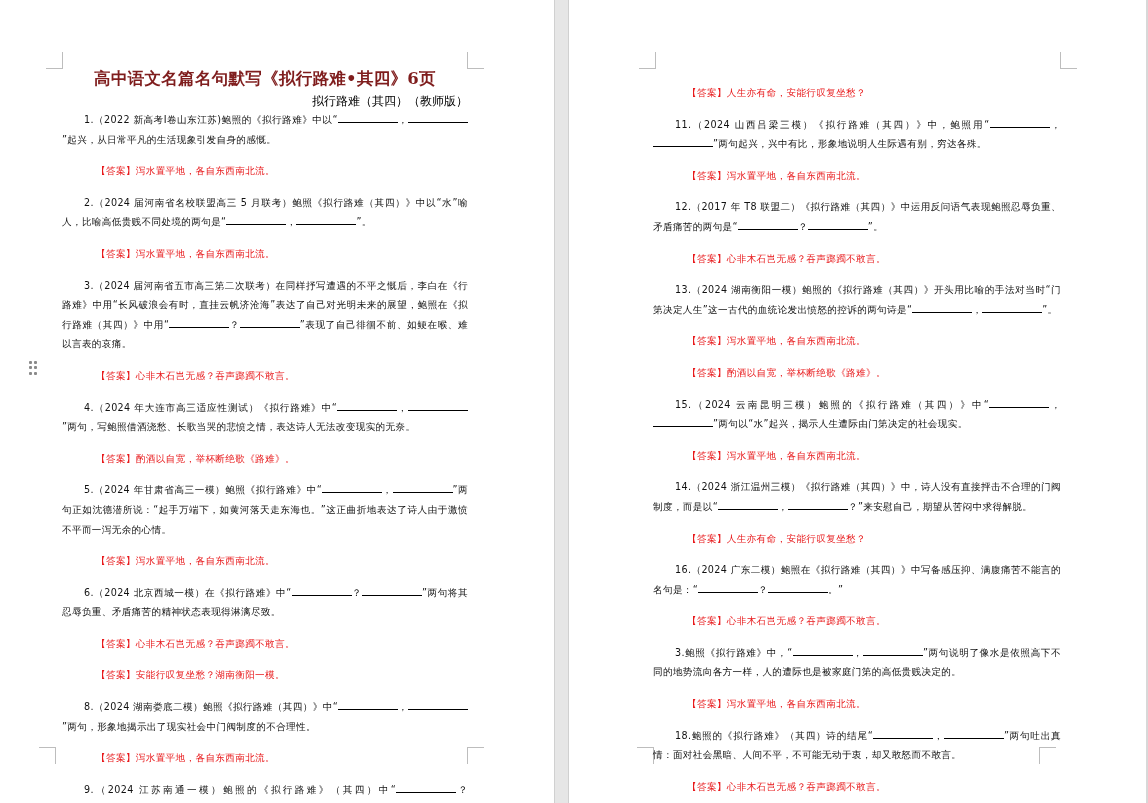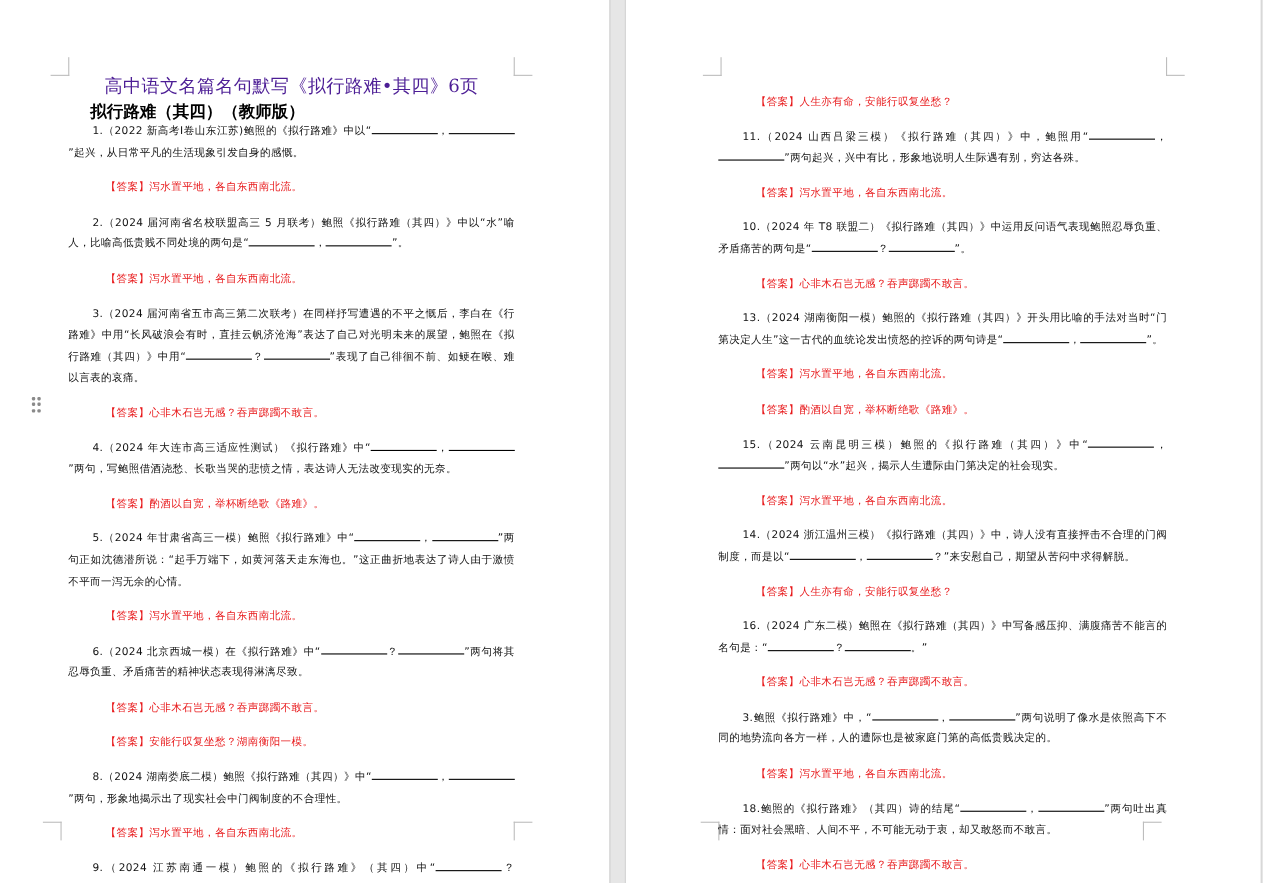--- a/index.html
+++ b/index.html
@@ -26,25 +26,25 @@
   .corner.tr { border-left-width:1px; border-bottom-width:1px; }
   .corner.bl { border-right-width:1px; border-top-width:1px; }
   .corner.br { border-left-width:1px; border-top-width:1px; }
 
   .content { position:absolute; font-size:9.6px; color:#111; }
   #content-left { left:62px; top:66px; width:406px; }
   #content-right { left:653px; top:71px; width:408px; }
 
   .doc-title {
     font-family:"DejaVu Serif","Liberation Serif",serif;
-    font-weight:normal; font-size:16.5px; text-align:center; margin:0; height:26px; line-height:26px;
-    letter-spacing:0.3px; color:#4c1d95;
+    font-weight:bold; font-size:16.5px; text-align:center; margin:0; height:26px; line-height:26px;
+    letter-spacing:0.3px; color:#7f1d1d;
   }
   .doc-subtitle {
-    font-weight:bold; font-size:15px; margin:0 0 0 20px; height:18px; line-height:18px; color:#000;
+    font-weight:normal; font-size:12px; margin:0 0 0 20px; height:18px; line-height:18px; color:#000;text-align:right;
   }
   .q { line-height:19.6px; text-indent:22px; text-align:justify; margin:0; letter-spacing:0.35px; }
   .ans { line-height:19.6px; margin:12px; padding-left:22px; color:#e8191b; letter-spacing:0.35px; }
   .blank { display:inline-block; border-bottom:1px solid #000; height:9px; vertical-align:baseline; }
   .b60 { width:60px; }
 
   .drag-handle {
     position:absolute; left:29px; top:361px; width:8px; height:14px;
     display:grid; grid-template-columns:3px 3px; grid-gap:2px 2px;
   }
@@ -98,21 +98,21 @@
       <p class="q"><span>9.（2024 江苏南通一模）鲍照的《拟行路难》（其四）中“</span><span class="blank b60"></span><span>？</span><span class="blank b60"></span><span>”两句将其悲愤难忍、届河南省五市高三第二次联考。</span></p>
       <p class="ans">【答案】心非木石岂无感？吞声踯躅不敢言。</p>
     </div>
 </div>
 
 <div class="content" id="content-right">
   <div>
       <p class="ans">【答案】人生亦有命，安能行叹复坐愁？</p>
       <p class="q"><span>11.（2024 山西吕梁三模）《拟行路难（其四）》中，鲍照用“</span><span class="blank b60"></span><span>，</span><span class="blank b60"></span><span>”两句起兴，兴中有比，形象地说明人生际遇有别，穷达各殊。</span></p>
       <p class="ans">【答案】泻水置平地，各自东西南北流。</p>
-      <p class="q"><span>10.（2024 年 T8 联盟二）《拟行路难（其四）》中运用反问语气表现鲍照忍辱负重、矛盾痛苦的两句是“</span><span class="blank b60"></span><span>？</span><span class="blank b60"></span><span>”。</span></p>
+      <p class="q"><span>12.（2017 年 T8 联盟二）《拟行路难（其四）》中运用反问语气表现鲍照忍辱负重、矛盾痛苦的两句是“</span><span class="blank b60"></span><span>？</span><span class="blank b60"></span><span>”。</span></p>
       <p class="ans">【答案】心非木石岂无感？吞声踯躅不敢言。</p>
       <p class="q"><span>13.（2024 湖南衡阳一模）鲍照的《拟行路难（其四）》开头用比喻的手法对当时“门第决定人生”这一古代的血统论发出愤怒的控诉的两句诗是“</span><span class="blank b60"></span><span>，</span><span class="blank b60"></span><span>”。</span></p>
       <p class="ans">【答案】泻水置平地，各自东西南北流。</p>
       <p class="ans">【答案】酌酒以自宽，举杯断绝歌《路难》。</p>
       <p class="q"><span>15.（2024 云南昆明三模）鲍照的《拟行路难（其四）》中“</span><span class="blank b60"></span><span>，</span><span class="blank b60"></span><span>”两句以“水”起兴，揭示人生遭际由门第决定的社会现实。</span></p>
       <p class="ans">【答案】泻水置平地，各自东西南北流。</p>
       <p class="q"><span>14.（2024 浙江温州三模）《拟行路难（其四）》中，诗人没有直接抨击不合理的门阀制度，而是以“</span><span class="blank b60"></span><span>，</span><span class="blank b60"></span><span>？”来安慰自己，期望从苦闷中求得解脱。</span></p>
       <p class="ans">【答案】人生亦有命，安能行叹复坐愁？</p>
       <p class="q"><span>16.（2024 广东二模）鲍照在《拟行路难（其四）》中写备感压抑、满腹痛苦不能言的名句是：“</span><span class="blank b60"></span><span>？</span><span class="blank b60"></span><span>。”</span></p>
       <p class="ans">【答案】心非木石岂无感？吞声踯躅不敢言。</p>

